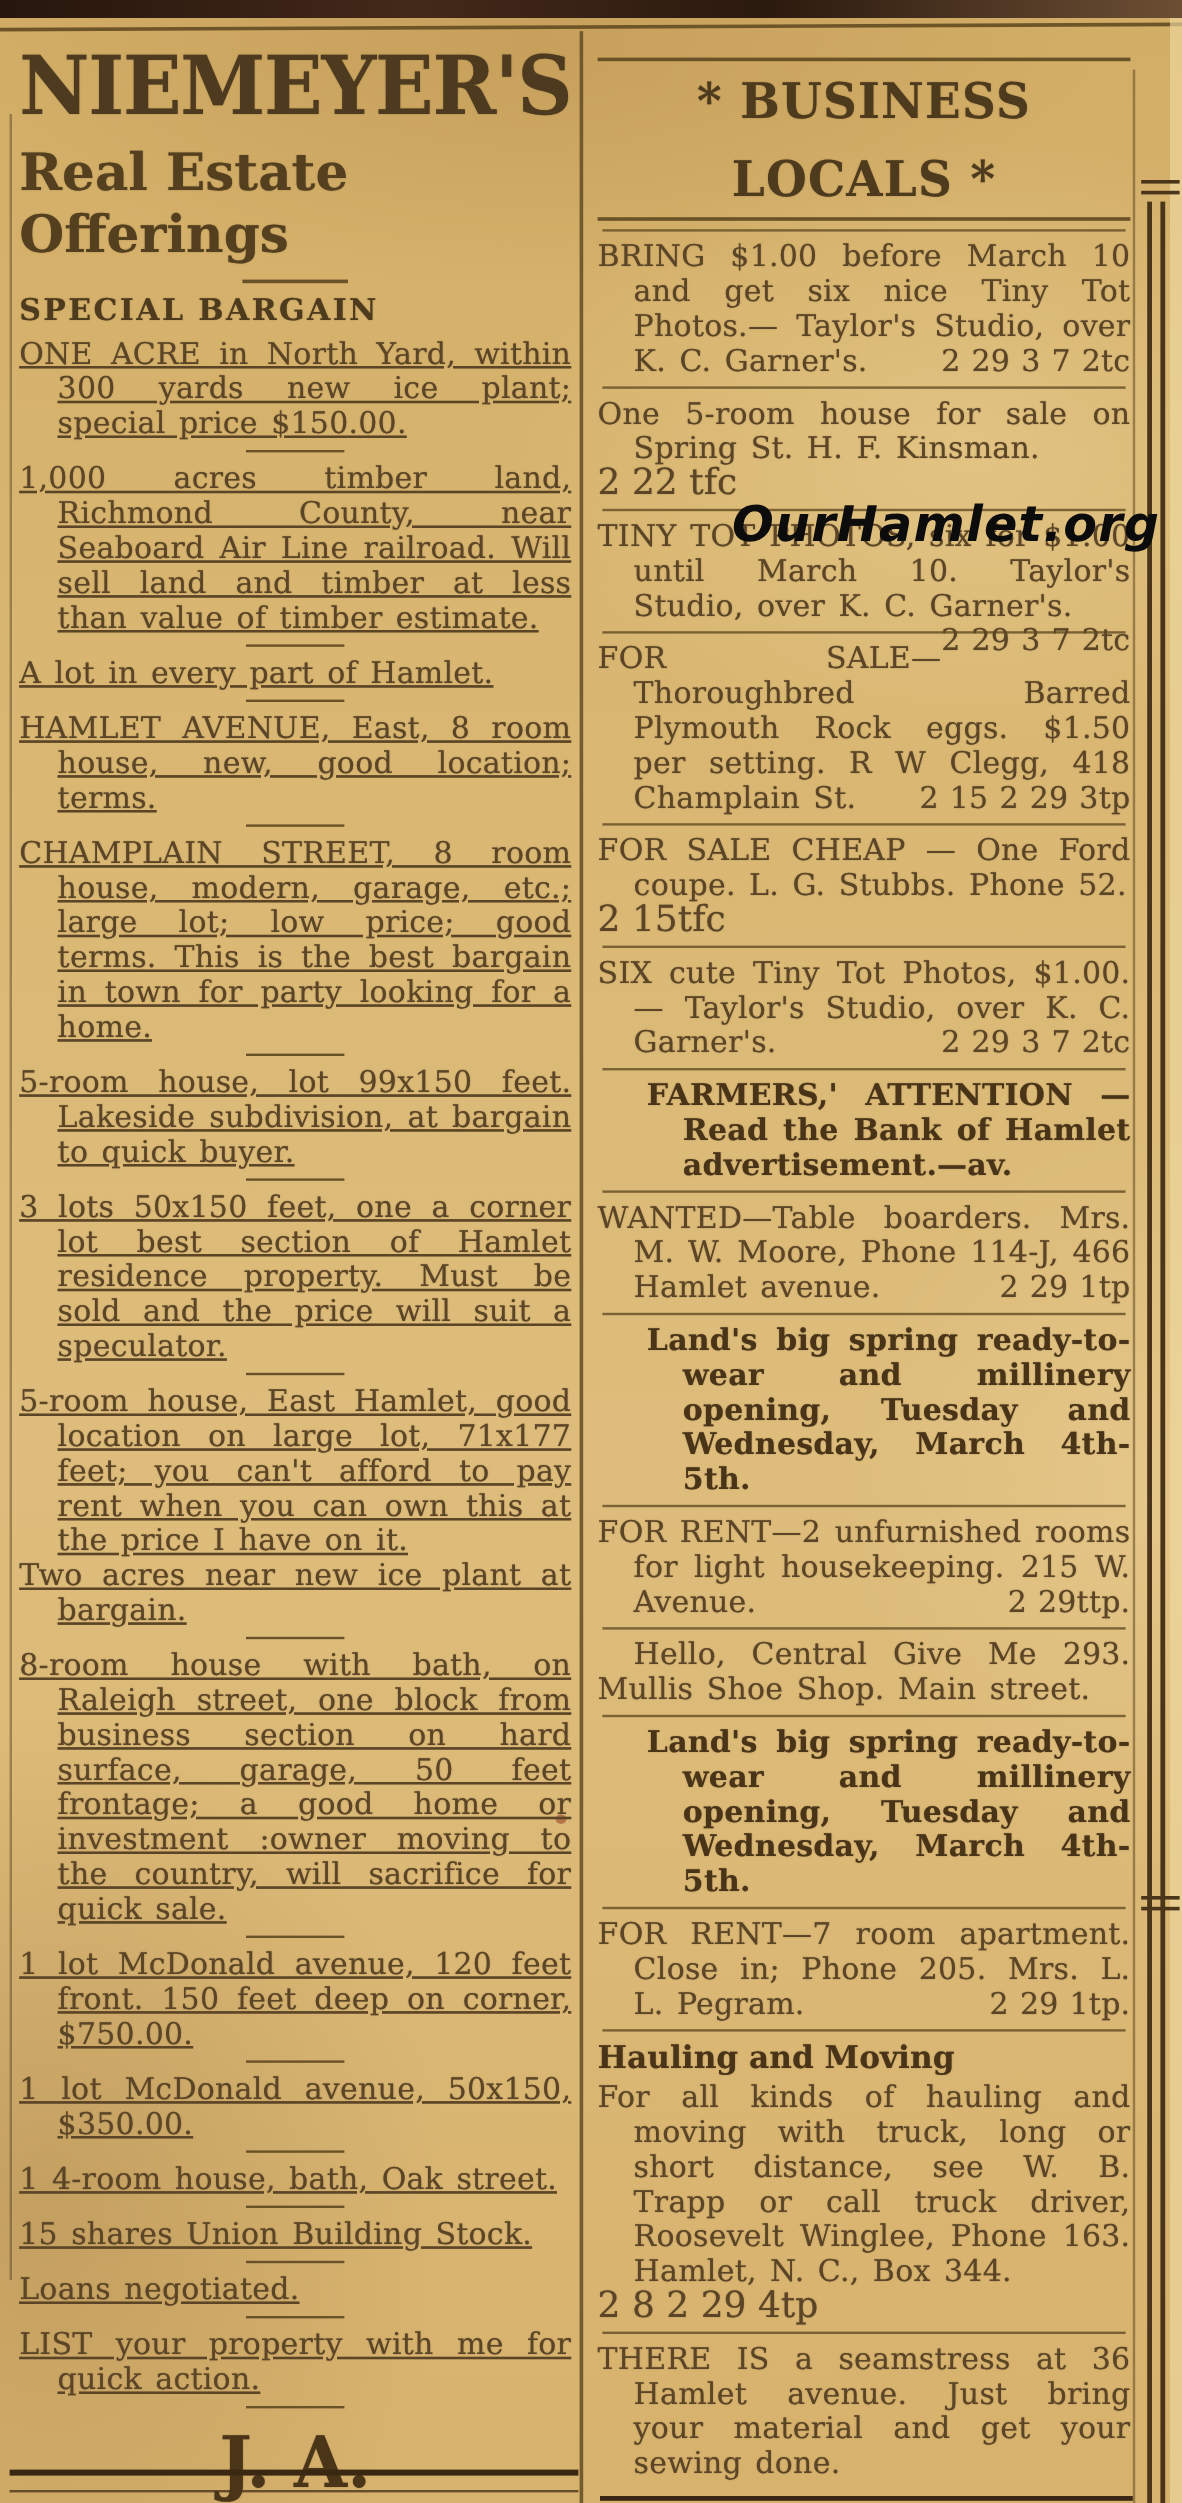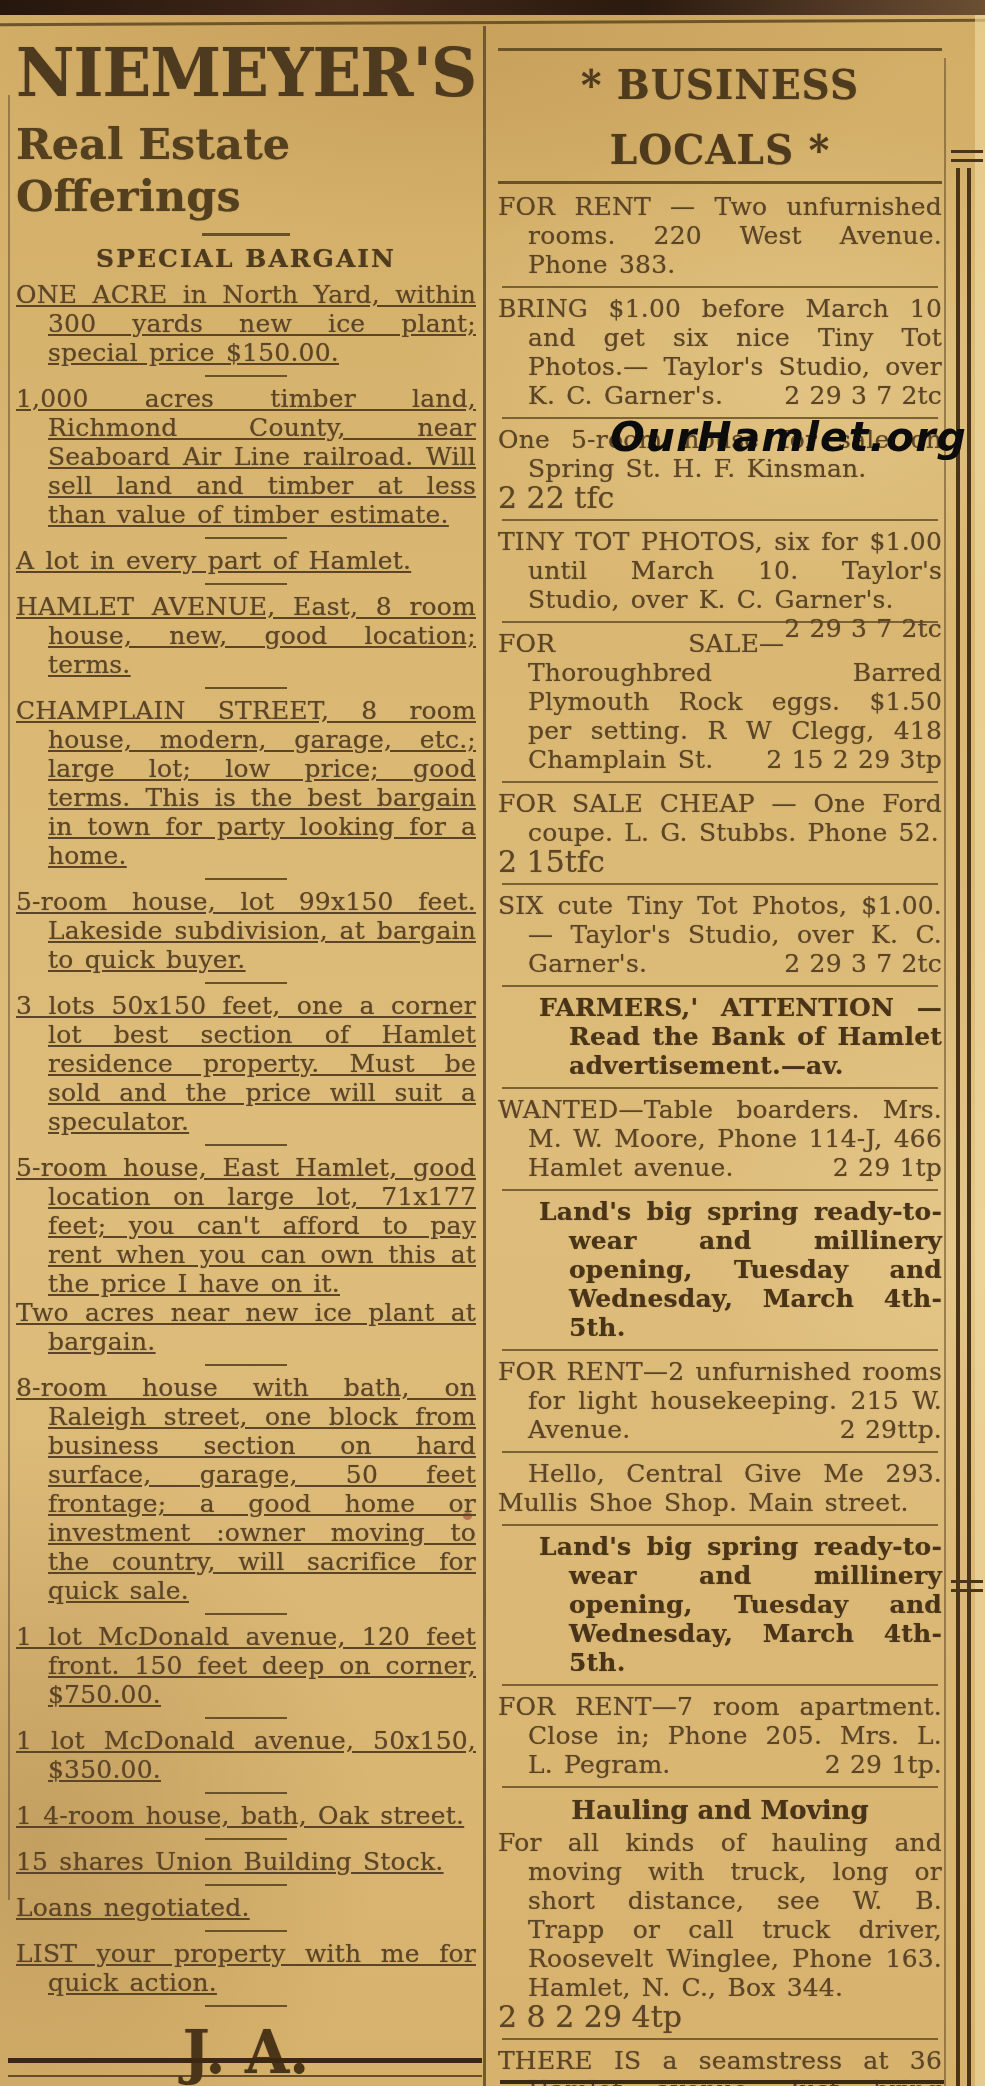--- a/index.html
+++ b/index.html
@@ -31,35 +31,35 @@
   .bottom-rule-thin{position:absolute;left:8px;top:2075px;width:474px;height:2px;background:rgba(74,53,27,.8);}
   .bottom-rule-right{position:absolute;left:500px;top:2080px;width:444px;height:4px;background:#3a2813;}
   
   .col-left{position:absolute;left:16px;top:30px;width:460px;}
   .col-right{position:absolute;left:498px;top:40px;width:444px;}
   
   .lc-title{font-size:64px;line-height:86px;font-weight:700;text-align:center;
     color:#4e3b1f;letter-spacing:-1px;transform:scaleY(1.06);margin:0;}
   .lc-subtitle{font-size:43px;line-height:52px;font-weight:700;text-align:left;color:#54401f;margin:2px 0 0 0;}
   .short-rule{width:88px;height:3px;background:#6a5228;margin:11px auto 8px auto;}
-  .lc-special{font-size:25px;line-height:30px;font-weight:700;text-align:center;letter-spacing:2px;color:#4e3a1d;margin:0 0 6px 0;}
+  .lc-special{font-size:25px;line-height:30px;font-weight:700;letter-spacing:2px;color:#4e3a1d;margin:0 0 6px 0;}
   .listing{font-size:25px;line-height:29px;margin:0;text-align:justify;
     padding-left:32px;text-indent:-32px;word-spacing:3px;letter-spacing:.2px;text-decoration:underline;}
   .divider{width:82px;height:2px;background:#6a5228;margin:8px auto 7px auto;}
   .sig{font-size:57px;line-height:66px;font-weight:700;text-align:center;color:#4a3519;letter-spacing:0;margin:14px 0 0 0;transform:scaleY(1.04);}
   
   .rc-rule{width:100%;height:3px;background:#6a5228;margin:0;}
   .rc-header{font-size:39px;line-height:62px;font-weight:700;text-align:center;color:#4e3a1d;letter-spacing:1px;margin:4px 0 2px 0;transform:scaleY(1.05);}
   .ad{font-size:25px;line-height:29px;margin:0;text-align:justify;
     padding-left:30px;text-indent:-30px;word-spacing:3px;letter-spacing:.2px;}
   .ad.bold{font-weight:700;color:#4a3418;margin-left:41px;}
   .ad.indent-first{padding-left:0;text-indent:30px;}
   .tag{float:right;text-indent:0;word-spacing:1px;}
   .tagline{font-size:30px;line-height:29px;margin:0;}
-  .ad-heading{font-size:26px;line-height:32px;font-weight:700;text-align:center;color:#4a3418;margin:0 0 2px 0;}
+  .ad-heading{font-size:26px;line-height:32px;font-weight:700;color:#4a3418;margin:0 0 2px 0;}
   .rc-divider{width:98%;height:2px;background:rgba(106,82,40,.85);margin:7px auto 6px auto;}
   
   .watermark{position:absolute;left:610px;top:413px;font-family:"DejaVu Sans","Liberation Sans",sans-serif;
     font-style:italic;font-weight:600;font-size:41px;color:#0c0c0c;text-shadow:none;letter-spacing:1px;}
 </style>
 </head>
 <body>
 
 <div class="page">
 
@@ -117,21 +117,20 @@
 
     <div class="sig">J. A. NIEMYER,</div>
 
   </div>
 
   <div class="col-right">
     <div class="rc-rule" style="margin-top:8px"></div>
     <h2 class="rc-header">* BUSINESS LOCALS *</h2>
     <div class="rc-rule"></div>
 
-    <p class="ad" style="margin-top:8px">FOR RENT — Two unfurnished rooms. 220 West Avenue. Phone 383.</p>
     <div class="rc-divider"></div>
 
     <p class="ad"><span>BRING $1.00 before March 10 and get six nice Tiny Tot Photos.— Taylor's Studio, over K. C. Garner's.</span> <span class="tag">2 29 3 7 2tc</span></p>
     <div class="rc-divider"></div>
 
     <p class="ad">One 5-room house for sale on Spring St. H. F. Kinsman.</p>
     <div class="tagline">2 22 tfc</div>
     <div class="rc-divider"></div>
 
     <p class="ad"><span>TINY TOT PHOTOS, six for $1.00 until March 10. Taylor's Studio, over K. C. Garner's.</span> <span class="tag">2 29 3 7 2tc</span></p>

